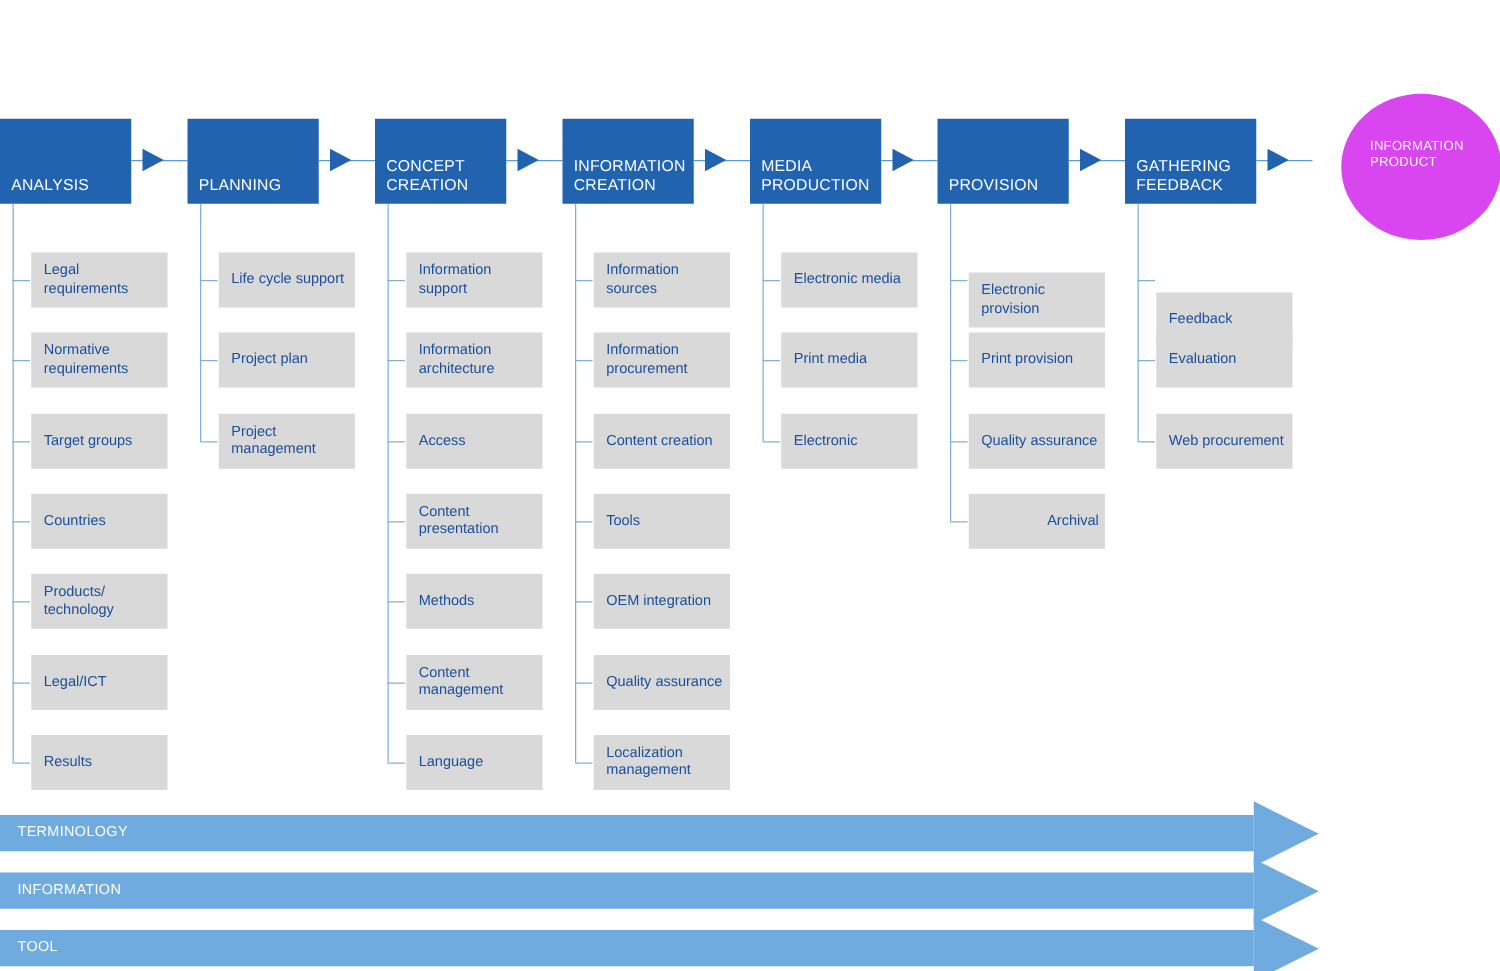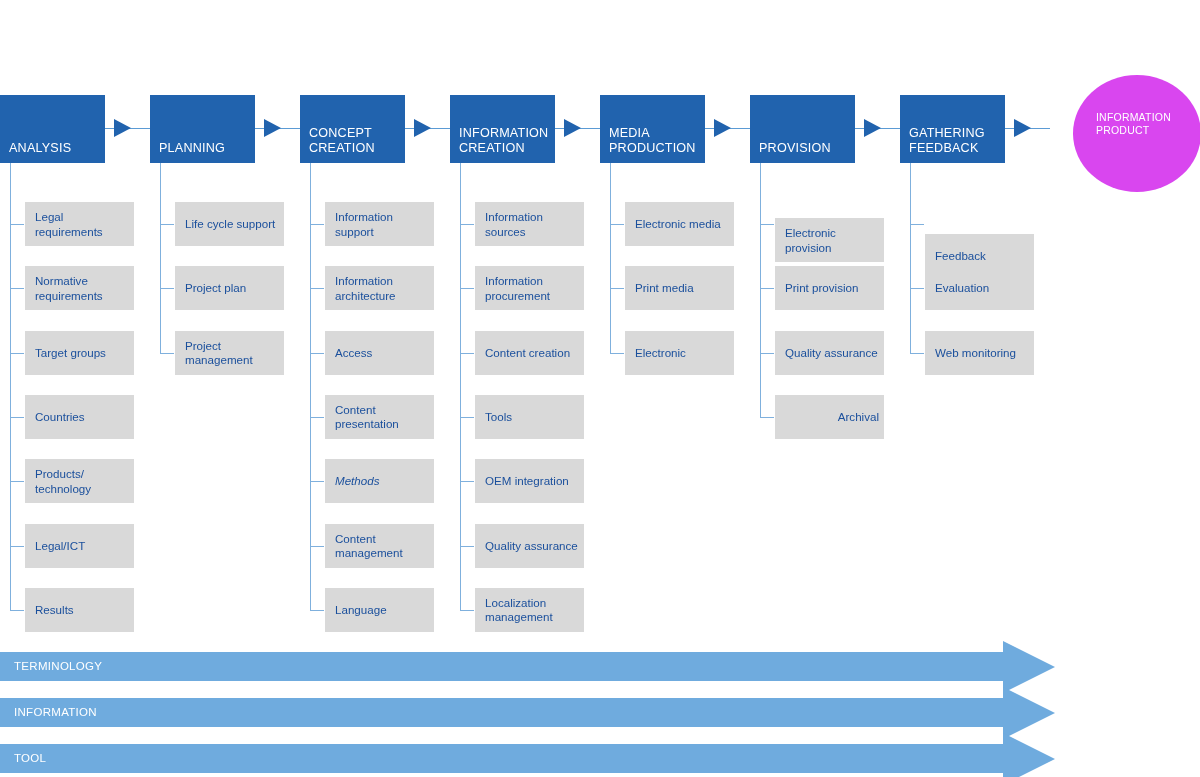--- a/index.html
+++ b/index.html
@@ -125,21 +125,21 @@
       </div>
       <div class="tick" style="left: 310px; top: 352.6px;"></div>
       <div class="item-box" style="left: 325px; top: 330.6px;">
         <div class="ib-label">Access</div>
       </div>
       <div class="tick" style="left: 310px; top: 416.9px;"></div>
       <div class="item-box" style="left: 325px; top: 394.9px;">
         <div class="ib-label">Content presentation</div>
       </div>
       <div class="tick" style="left: 310px; top: 481.2px;"></div>
-      <div class="item-box" style="left: 325px; top: 459.2px; font-style: italic;">
+      <div class="item-box" style="left: 325px; top: 459.2px;">
         <div class="ib-label">Methods</div>
       </div>
       <div class="tick" style="left: 310px; top: 545.5px;"></div>
       <div class="item-box" style="left: 325px; top: 523.5px;">
         <div class="ib-label">Content management</div>
       </div>
       <div class="tick" style="left: 310px; top: 609.8px;"></div>
       <div class="item-box" style="left: 325px; top: 587.8px;">
         <div class="ib-label">Language</div>
       </div>
@@ -226,21 +226,21 @@
       <div class="tick" style="left: 910px; top: 224px;"></div>
       <div class="item-box" style="left: 925px; top: 202px; margin-top: 32px;">
         <div class="ib-label">Feedback</div>
       </div>
       <div class="tick" style="left: 910px; top: 288.3px;"></div>
       <div class="item-box" style="left: 925px; top: 266.3px;">
         <div class="ib-label">Evaluation</div>
       </div>
       <div class="tick" style="left: 910px; top: 352.6px;"></div>
       <div class="item-box" style="left: 925px; top: 330.6px;">
-        <div class="ib-label">Web monitoring</div>
+        <div class="ib-label">Web procurement</div>
       </div>
     </div>
 
   <div class="product-circle">
     <div class="pc-label">INFORMATION PRODUCT</div>
   </div>
 
   <div id="band-layer">
       <div class="band" style="top: 652px;">
         <div class="bd-body"></div>

